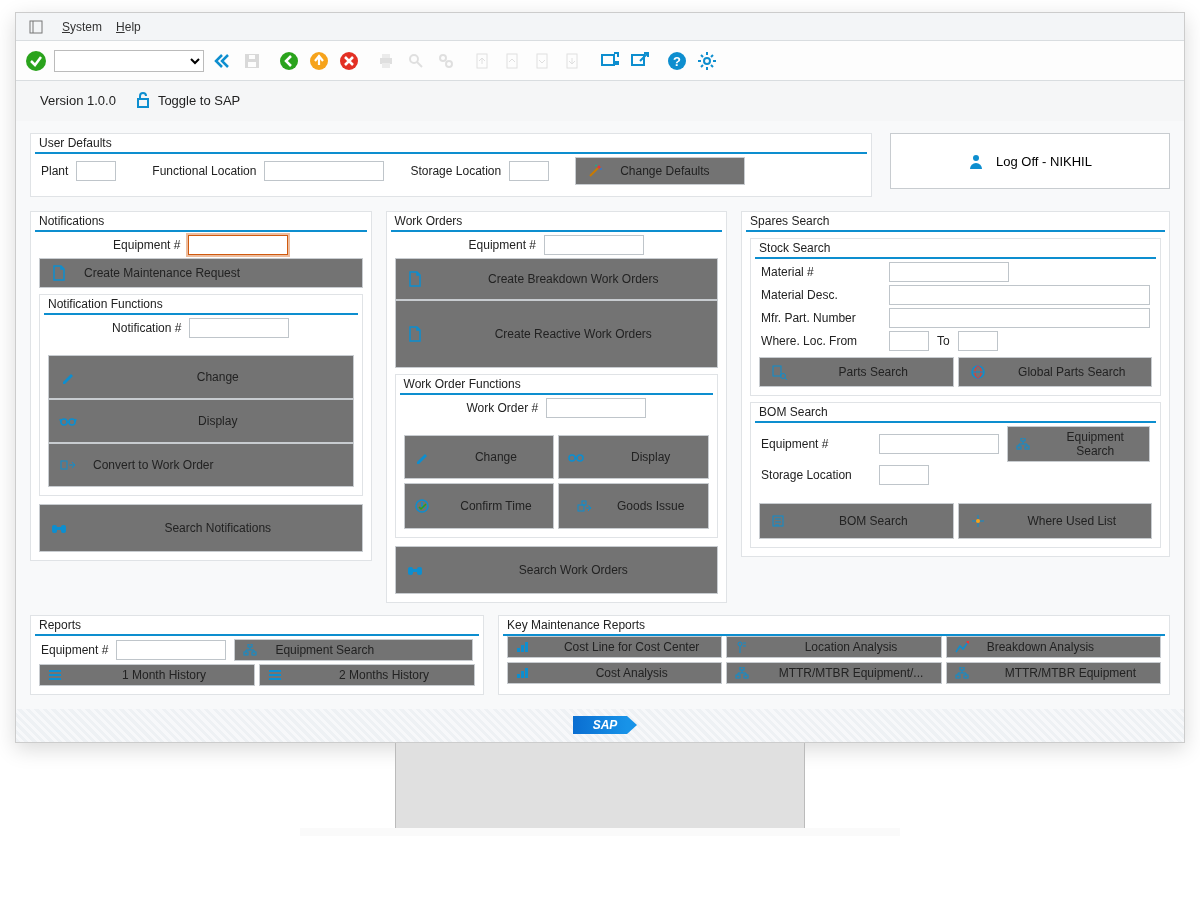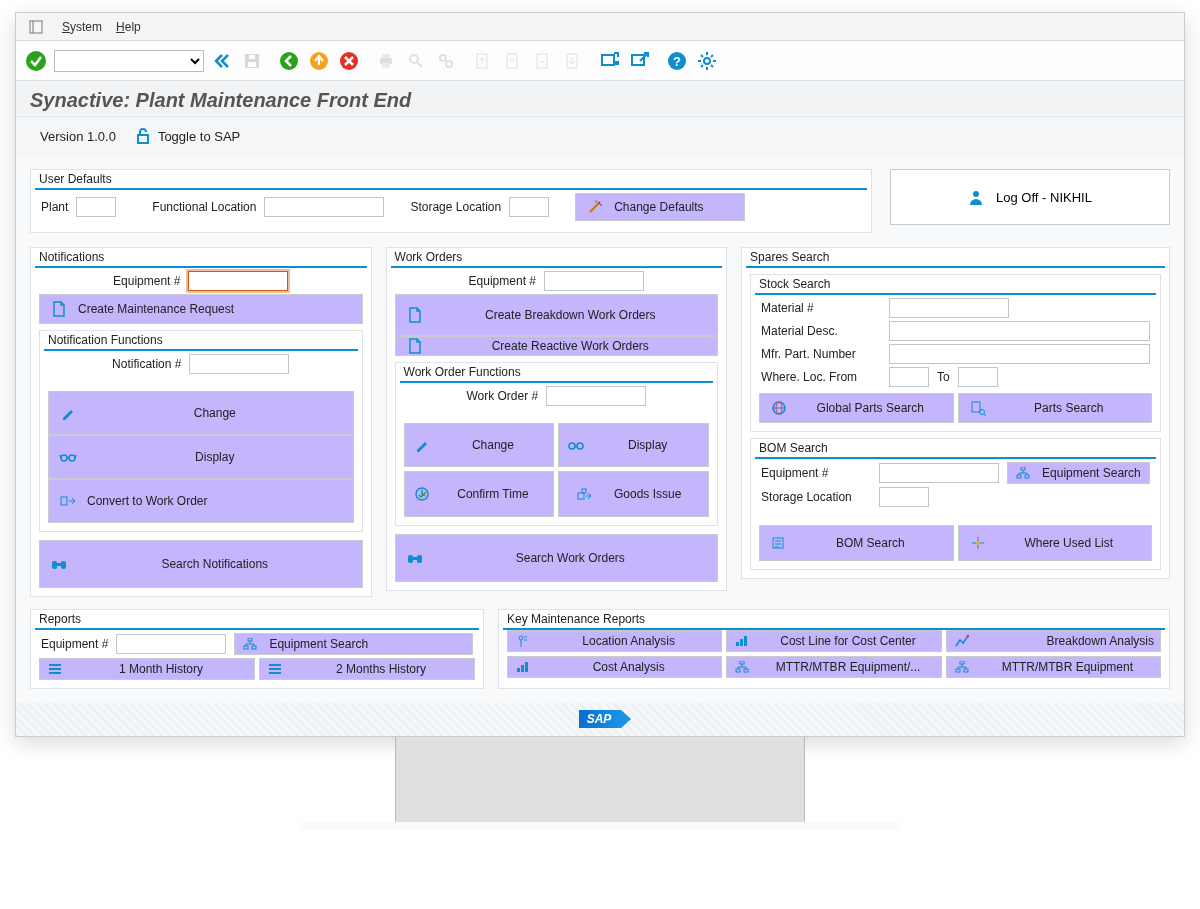--- a/index.html
+++ b/index.html
@@ -94,22 +94,22 @@
   .nested { margin:6px 0 0; }
 
   .row { display:flex; align-items:center; gap:8px; font-size:12px; color:#222; margin:3px 2px; }
   .lbl { min-width:0; }
   input.field {
     height:20px; border:1px solid #bfc5ca; background:#fff; font-size:12px; padding:0 4px;
   }
   input.focused { outline:2px solid #d05a0f66; border-color:#d05a0f; }
 
   .sap-btn {
-    display:flex; align-items:center; gap:10px;
-    background:#c4b5fd;
+    display:flex; align-items:center; gap:16px;
+    background:#737373;
     border:1px solid #c8ccd0;
     font-size:12px; color:#222;
     padding:6px 10px;
     cursor:default;
     width:100%;
     justify-content:flex-start;
   }
   .sap-btn .ico { width:18px; display:flex; align-items:center; justify-content:center; color:#0d8ecf; }
   .sap-btn.mini { padding:3px 6px; font-size:12px; }
 
@@ -133,21 +133,21 @@
 
   .grid2 { display:grid; grid-template-columns:1fr 1fr; gap:4px; }
   .grid3 { display:grid; grid-template-columns:1fr 1fr 1fr; gap:4px; }
 
   .sap-logo {
     text-align:center; padding:6px 0 8px;
     background:repeating-linear-gradient(45deg,#eef1f4,#eef1f4 3px,#f7f8fa 3px,#f7f8fa 6px);
   }
   .sap-logo span {
     display:inline-block; background:linear-gradient(90deg,#0a6ed1,#1893e8);
-    color:#fff; font-weight:700; font-style:italic; padding:2px 10px 2px 8px;
+    color:#fff; font-weight:700; font-style:italic; padding:2px 10px 2px 20px;
     font-size:12px; position:relative;
   }
   .sap-logo span:after {
     content:''; position:absolute; right:-10px; top:0; bottom:0;
     border-left:10px solid #1893e8; border-top:9px solid transparent; border-bottom:9px solid transparent;
   }
 
   .stand { width:410px; height:85px; background:#e0e0e0; margin:0 auto; border-left:1px solid #bbb; border-right:1px solid #bbb;}
   .base  { width:600px; height:8px; background:#fafafa; margin:0 auto; }
 
@@ -278,23 +278,20 @@
       <span class="tb-ico">
         <svg width="20" height="20" viewBox="0 0 20 20">
             <circle cx="10" cy="10" r="3" fill="none" stroke="#0d8ecf" stroke-width="2"></circle>
             <g stroke="#0d8ecf" stroke-width="2">
               <path d="M10 1 L10 4 M10 16 L10 19 M1 10 L4 10 M16 10 L19 10 M4 4 L6 6 M14 14 L16 16 M16 4 L14 6 M6 14 L4 16"></path>
             </g>
           </svg>
       </span>
     </div>
 
-    <div class="title-area">
-      <h1>Synactive: Plant Maintenance Front End</h1>
-    </div>
     <div class="subline">
       <span>Version 1.0.0</span>
       <span style="display:flex;align-items:center;gap:6px">
         <span class="lock-icon">
           <svg width="18" height="18" viewBox="0 0 18 18">
               <rect x="4" y="8" width="10" height="8" fill="none" stroke="#0d8ecf" stroke-width="2"></rect>
               <path d="M6 8 L6 5 a3 3 0 0 1 6 0" fill="none" stroke="#0d8ecf" stroke-width="2"></path>
             </svg>
         </span>
         <span>Toggle to SAP</span>
@@ -426,21 +423,21 @@
 
             <button class="sap-btn" style="padding:12px 10px">
               <span class="ico">
                   <svg width="14" height="16" viewBox="0 0 14 16">
                     <path d="M2 1 L9 1 L12 4 L12 15 L2 15 Z" fill="none" stroke="#0d8ecf" stroke-width="1.5"></path>
                     <path d="M9 1 L9 4 L12 4" fill="none" stroke="#0d8ecf" stroke-width="1.5"></path>
                   </svg>
                 </span>
               <span style="flex:1;text-align:center">Create Breakdown Work Orders</span>
             </button>
-            <button class="sap-btn" style="padding:1px 10px">
+            <button class="sap-btn" style="padding:25px 10px">
               <span class="ico">
                   <svg width="14" height="16" viewBox="0 0 14 16">
                     <path d="M2 1 L9 1 L12 4 L12 15 L2 15 Z" fill="none" stroke="#0d8ecf" stroke-width="1.5"></path>
                     <path d="M9 1 L9 4 L12 4" fill="none" stroke="#0d8ecf" stroke-width="1.5"></path>
                   </svg>
                 </span>
               <span style="flex:1;text-align:center">Create Reactive Work Orders</span>
             </button>
 
             <div class="groupbox nested">
@@ -529,36 +526,36 @@
               <div class="row">
                 <span class="lbl" style="width:120px">Where. Loc. From</span>
                 <input class="field" style="width: 40px;">
                 <span class="lbl">To</span>
                 <input class="field" style="width: 40px;">
               </div>
               <div class="grid2" style="margin-top:6px">
                 <button class="sap-btn">
                   <span class="ico">
                       <svg width="16" height="16" viewBox="0 0 16 16">
+                        <rect x="2" y="2" width="8" height="10" fill="none" stroke="#0d8ecf"></rect>
+                        <circle cx="12" cy="12" r="2.5" fill="none" stroke="#0d8ecf"></circle>
+                        <path d="M14 14 L16 16" stroke="#0d8ecf"></path>
+                      </svg>
+                    </span>
+                  <span style="flex:1;text-align:center">Parts Search</span>
+                </button>
+                <button class="sap-btn">
+                  <span class="ico">
+                      <svg width="16" height="16" viewBox="0 0 16 16">
                         <circle cx="8" cy="8" r="6" fill="none" stroke="#0d8ecf" stroke-width="1.5"></circle>
                         <ellipse cx="8" cy="8" rx="3" ry="6" fill="none" stroke="#e33" stroke-width="1"></ellipse>
                         <path d="M2 8 L14 8" stroke="#0d8ecf"></path>
                       </svg>
                     </span>
                   <span style="flex:1;text-align:center">Global Parts Search</span>
-                </button>
-                <button class="sap-btn">
-                  <span class="ico">
-                      <svg width="16" height="16" viewBox="0 0 16 16">
-                        <rect x="2" y="2" width="8" height="10" fill="none" stroke="#0d8ecf"></rect>
-                        <circle cx="12" cy="12" r="2.5" fill="none" stroke="#0d8ecf"></circle>
-                        <path d="M14 14 L16 16" stroke="#0d8ecf"></path>
-                      </svg>
-                    </span>
-                  <span style="flex:1;text-align:center">Parts Search</span>
                 </button>
               </div>
             </div>
 
             <div class="groupbox nested">
               <span class="legend">BOM Search</span>
               <div class="underline"></div>
               <div class="row">
                 <span class="lbl" style="width:110px">Equipment #</span>
                 <input class="field" style="width: 120px;">
@@ -641,45 +638,45 @@
             </button>
           </div>
         </div>
 
         <div class="groupbox key-reports">
           <span class="legend">Key Maintenance Reports</span>
           <div class="underline"></div>
           <div class="grid3">
             <button class="sap-btn mini">
               <span class="ico">
-                  <svg width="12" height="14" viewBox="0 0 12 14">
-                    <circle cx="4" cy="4" r="2" fill="none" stroke="#0d8ecf"></circle>
-                    <path d="M4 6 L4 13 M7 3 L10 3 M7 6 L10 6" stroke="#0d8ecf"></path>
-                  </svg>
-                </span>
-              <span style="flex:1;text-align:center">Location Analysis</span>
-            </button>
-            <button class="sap-btn mini">
-              <span class="ico">
                   <svg width="14" height="12" viewBox="0 0 14 12">
                     <rect x="1" y="7" width="3" height="4" fill="#0d8ecf"></rect>
                     <rect x="5" y="4" width="3" height="7" fill="#0d8ecf"></rect>
                     <rect x="9" y="1" width="3" height="10" fill="#0d8ecf"></rect>
                   </svg>
                 </span>
               <span style="flex:1;text-align:center">Cost Line for Cost Center</span>
             </button>
             <button class="sap-btn mini">
               <span class="ico">
+                  <svg width="12" height="14" viewBox="0 0 12 14">
+                    <circle cx="4" cy="4" r="2" fill="none" stroke="#0d8ecf"></circle>
+                    <path d="M4 6 L4 13 M7 3 L10 3 M7 6 L10 6" stroke="#0d8ecf"></path>
+                  </svg>
+                </span>
+              <span style="flex:1;text-align:center">Location Analysis</span>
+            </button>
+            <button class="sap-btn mini">
+              <span class="ico">
                   <svg width="14" height="12" viewBox="0 0 14 12">
                     <path d="M1 11 L5 5 L8 8 L13 1" stroke="#0d8ecf" fill="none" stroke-width="1.5"></path>
                     <circle cx="13" cy="1" r="1.5" fill="#e33"></circle>
                   </svg>
                 </span>
-              <span style="flex:1;text-align:right">Breakdown Analysis</span>
+              <span style="flex:1;text-align:left">Breakdown Analysis</span>
             </button>
             <button class="sap-btn mini">
               <span class="ico">
                   <svg width="14" height="12" viewBox="0 0 14 12">
                     <rect x="1" y="7" width="3" height="4" fill="#0d8ecf"></rect>
                     <rect x="5" y="4" width="3" height="7" fill="#0d8ecf"></rect>
                     <rect x="9" y="1" width="3" height="10" fill="#0d8ecf"></rect>
                   </svg>
                 </span>
               <span style="flex:1;text-align:center">Cost Analysis</span>

